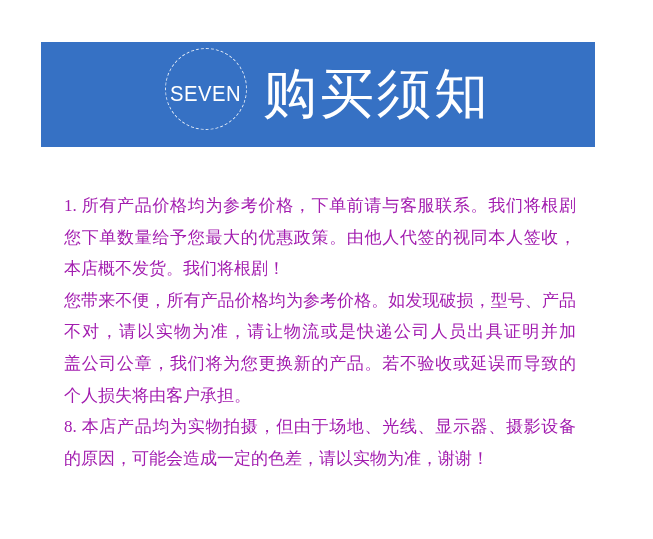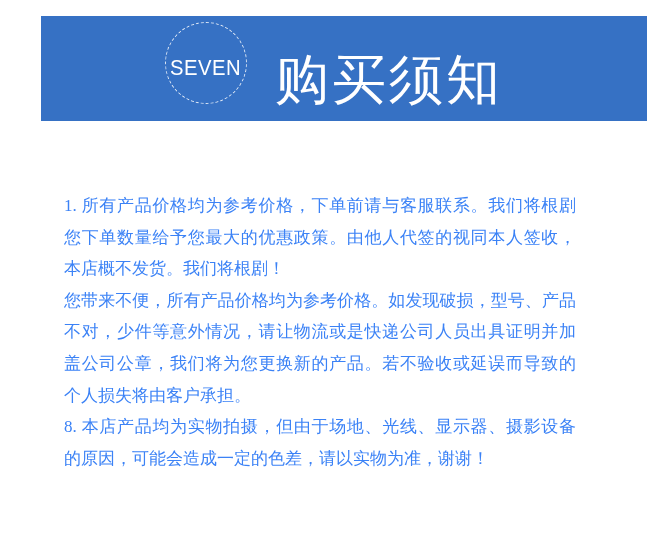--- a/index.html
+++ b/index.html
@@ -8,22 +8,22 @@
     width: 653px;
     height: 539px;
     background: #ffffff;
     overflow: hidden;
     font-family: "Liberation Serif", "DejaVu Serif", serif;
   }
   
   .banner {
     position: absolute;
     left: 41px;
-    top: 16px;
-    width: 606px;
+    top: 42px;
+    width: 554px;
     height: 105px;
   }
   .badge-circle {
     position: absolute;
     left: 124px;
     top: 6px;
     width: 82px;
     height: 82px;
     border: 1px dashed rgba(255,255,255,0.85);
     border-radius: 50%;
@@ -39,21 +39,21 @@
     font-weight: 400;
     letter-spacing: 0.5px;
     transform: scaleX(0.92);
     margin-top: 9px;
     white-space: nowrap;
   }
   .banner-title {
     position: absolute;
     left: 222px;
     top: 21px;
-    margin: 12px;
+    margin: 0;
     color: #ffffff;
     font-size: 54px;
     font-weight: 300;
     line-height: 1.15;
     letter-spacing: 3px;
     white-space: nowrap;
     font-family: "Liberation Serif", "DejaVu Serif", serif;
   }
   
   .notice {
@@ -79,25 +79,25 @@
 
 <div class="page">
 
   <header class="banner" style="background-color: rgb(54, 113, 196);">
     <div class="badge-circle">
       <span class="badge-text">SEVEN</span>
     </div>
     <h1 class="banner-title">购买须知</h1>
   </header>
 
-  <main class="notice" style="color: #3b82f6;">
+  <main class="notice" style="color: #a21caf;">
     <div class="line full">1. 所有产品价格均为参考价格，下单前请与客服联系。我们将根剧</div>
     <div class="line full">您下单数量给予您最大的优惠政策。由他人代签的视同本人签收，</div>
     <div class="line">本店概不发货。我们将根剧！</div>
     <div class="line full">您带来不便，所有产品价格均为参考价格。如发现破损，型号、产品</div>
-    <div class="line full">不对，少件等意外情况，请让物流或是快递公司人员出具证明并加</div>
+    <div class="line full">不对，请以实物为准，请让物流或是快递公司人员出具证明并加</div>
     <div class="line full">盖公司公章，我们将为您更换新的产品。若不验收或延误而导致的</div>
     <div class="line">个人损失将由客户承担。</div>
     <div class="line full">8. 本店产品均为实物拍摄，但由于场地、光线、显示器、摄影设备</div>
     <div class="line">的原因，可能会造成一定的色差，请以实物为准，谢谢！</div>
   </main>
 
 </div>
 
 </body></html>

